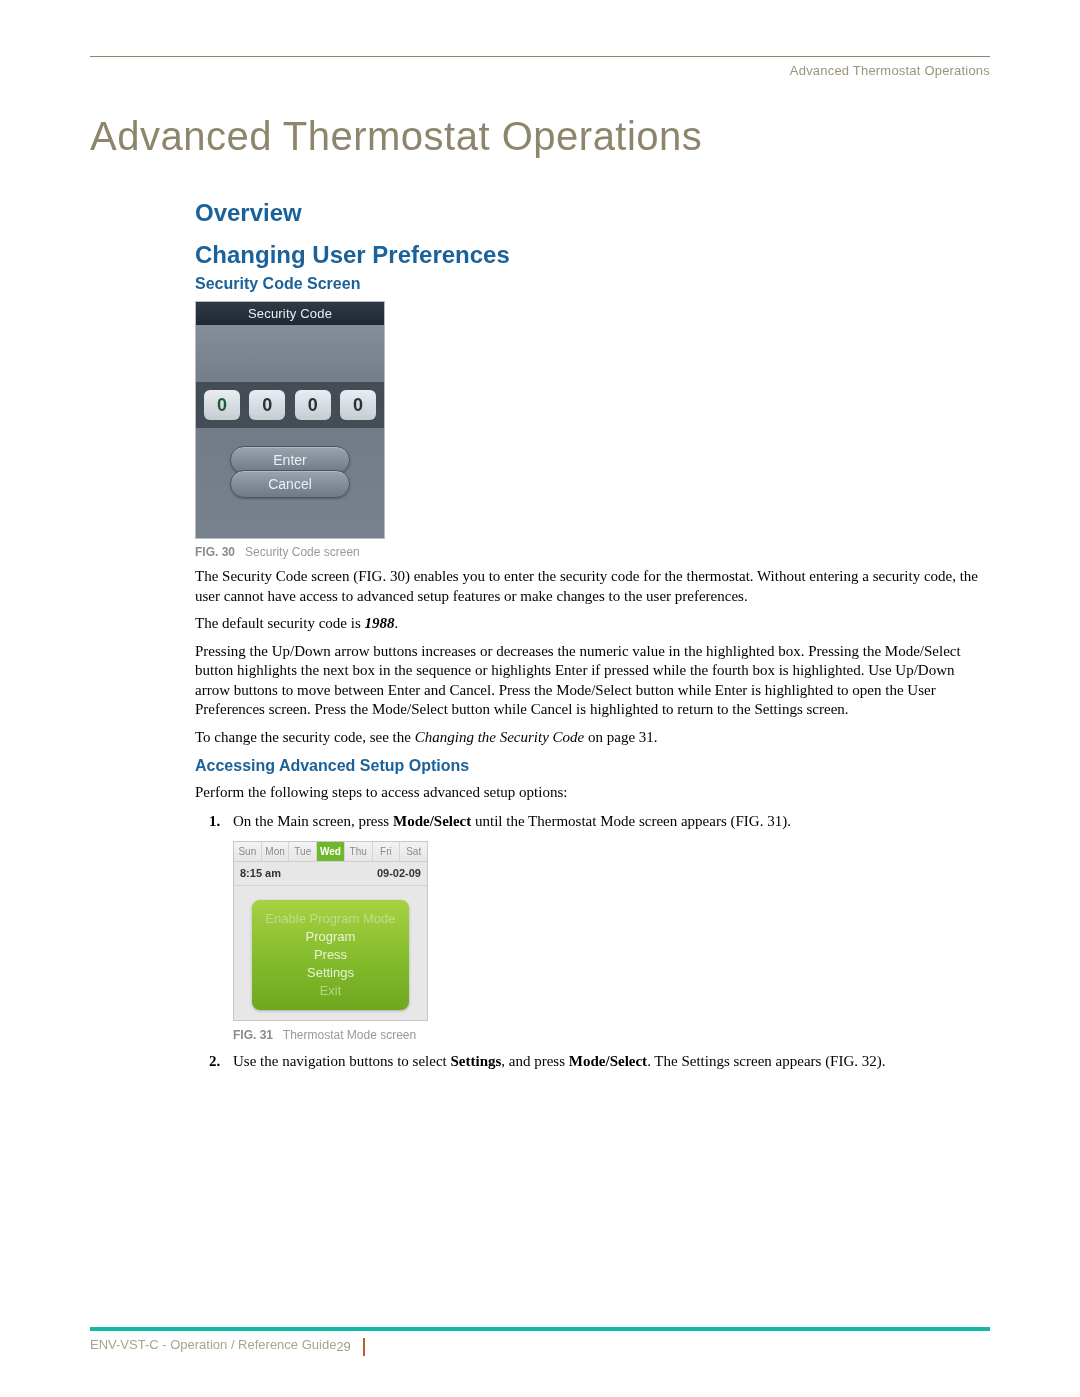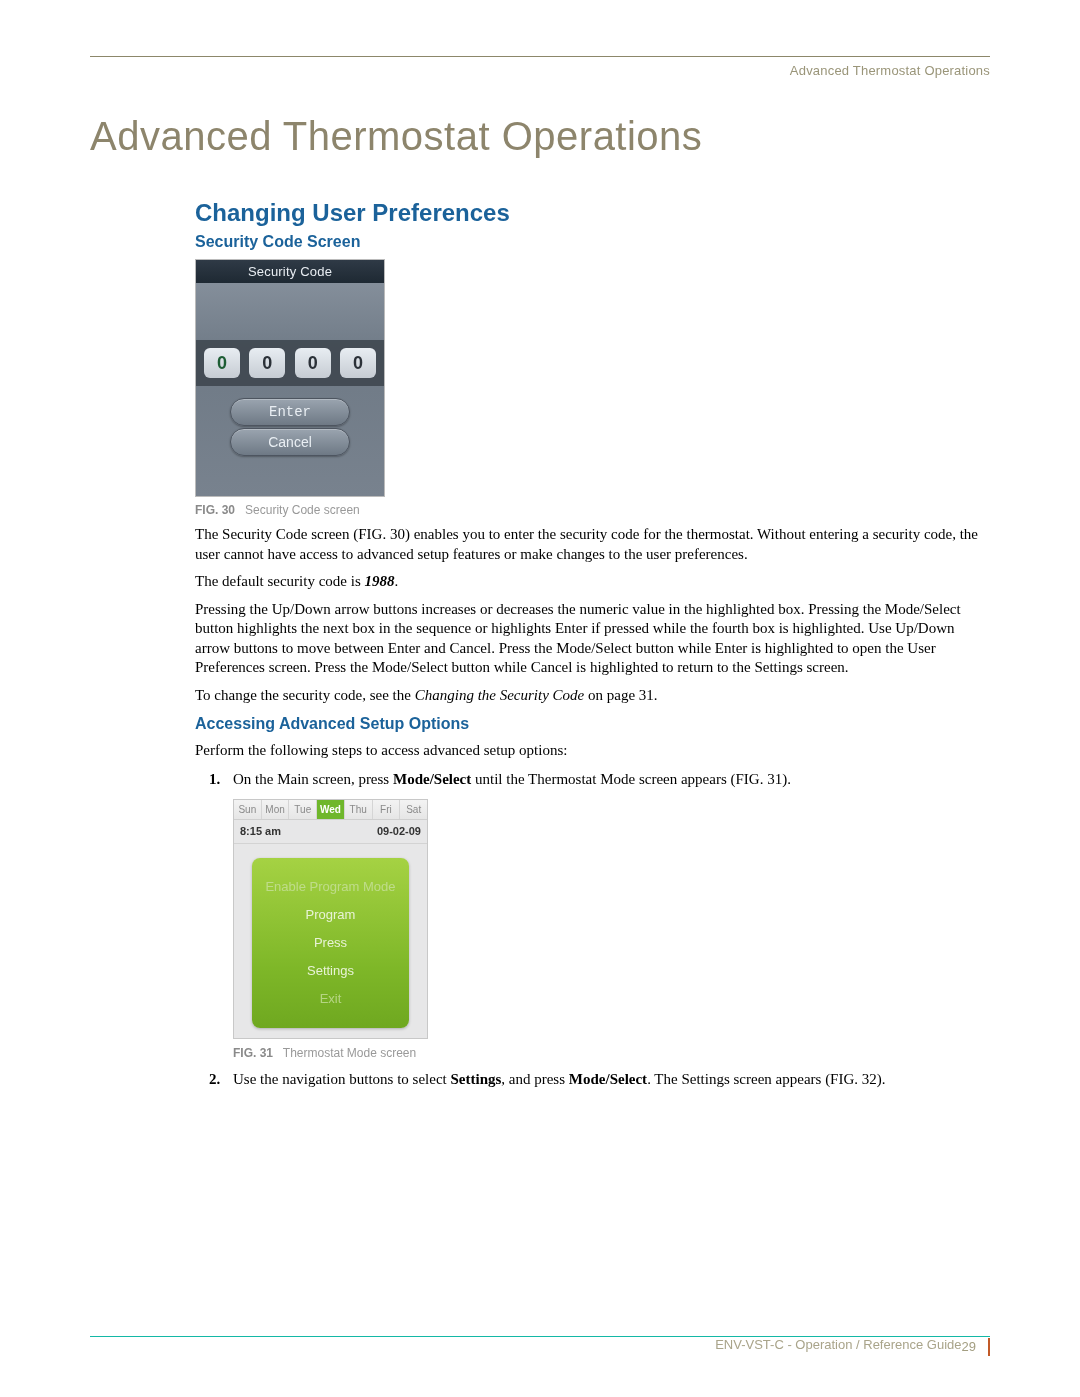--- a/index.html
+++ b/index.html
@@ -109,26 +109,26 @@
     width: 120px; height: 28px;
     border-radius: 14px;
     background: linear-gradient(#9aa4af, #6e7985);
     border: 1px solid #4d5560;
     color: #e9eef3;
     font-family: Arial, sans-serif;
     font-size: 14px;
     display: flex; align-items: center; justify-content: center;
     box-shadow: 0 1px 2px rgba(0,0,0,.3), inset 0 1px 0 rgba(255,255,255,.25);
   }
-  .pill-enter { top: 138px; font-family: Liberation Mono, monospace; }
+  .pill-enter { top: 144px; }
   .pill-cancel { top: 168px; }
   
   .mode-fig {
     width: 195px;
-    height: 240px;
+    height: 180px;
     border: 1px solid #c8c8c8;
     background: #e7e7e8;
     position: relative;
     font-family: Arial, sans-serif;
   }
   .dayrow {
     background: linear-gradient(#f3f3f3, #e6e6e6);
     border-bottom: 1px solid #cfcfcf;
     display: flex;
     font-size: 10px;
@@ -192,26 +192,27 @@
     left: 0;
     font-weight: 700;
     font-family: Georgia, serif;
   }
   .b { font-weight: 700; }
   .i { font-style: italic; }
   .bi { font-weight: 700; font-style: italic; }
   .footer {
     position: absolute;
     left: 90px; right: 90px; bottom: 42px;
-    border-top: 1px solid #14b8a6;
+    border-top: 4px solid #14b8a6;
+    padding-top: 6px;
     font-family: Arial, sans-serif;
     font-size: 13px;
     color: #a9a48a;
     display: flex;
-    justify-content: flex-end;
+    justify-content: flex-start;
   }
   .footer .pnum {
     display: flex; align-items: center; gap: 12px;
     color: #a39e81;
   }
   .footer .bar {
     width: 2px; height: 18px;
     background: #c25a28;
     display: inline-block;
     position: relative;
@@ -221,20 +222,21 @@
 </head>
 <body>
 
 <div class="page-pad">
   <div class="top-rule"></div>
   <div class="running-head">Advanced Thermostat Operations</div>
 
   <h1 class="chapter-title">Advanced Thermostat Operations</h1>
 
   <div class="content">
+    <h2 class="h-overview">Overview</h2>
 
     <h2 class="h-changing" style="margin-top:14px;">Changing User Preferences</h2>
     <h3 class="h-sub">Security Code Screen</h3>
 
     <div class="sec-fig">
       <div class="sec-header">Security Code</div>
       <div class="sec-digits">
         <div class="sec-box">0</div>
         <div class="sec-box zero">0</div>
         <div class="sec-box zero">0</div>

